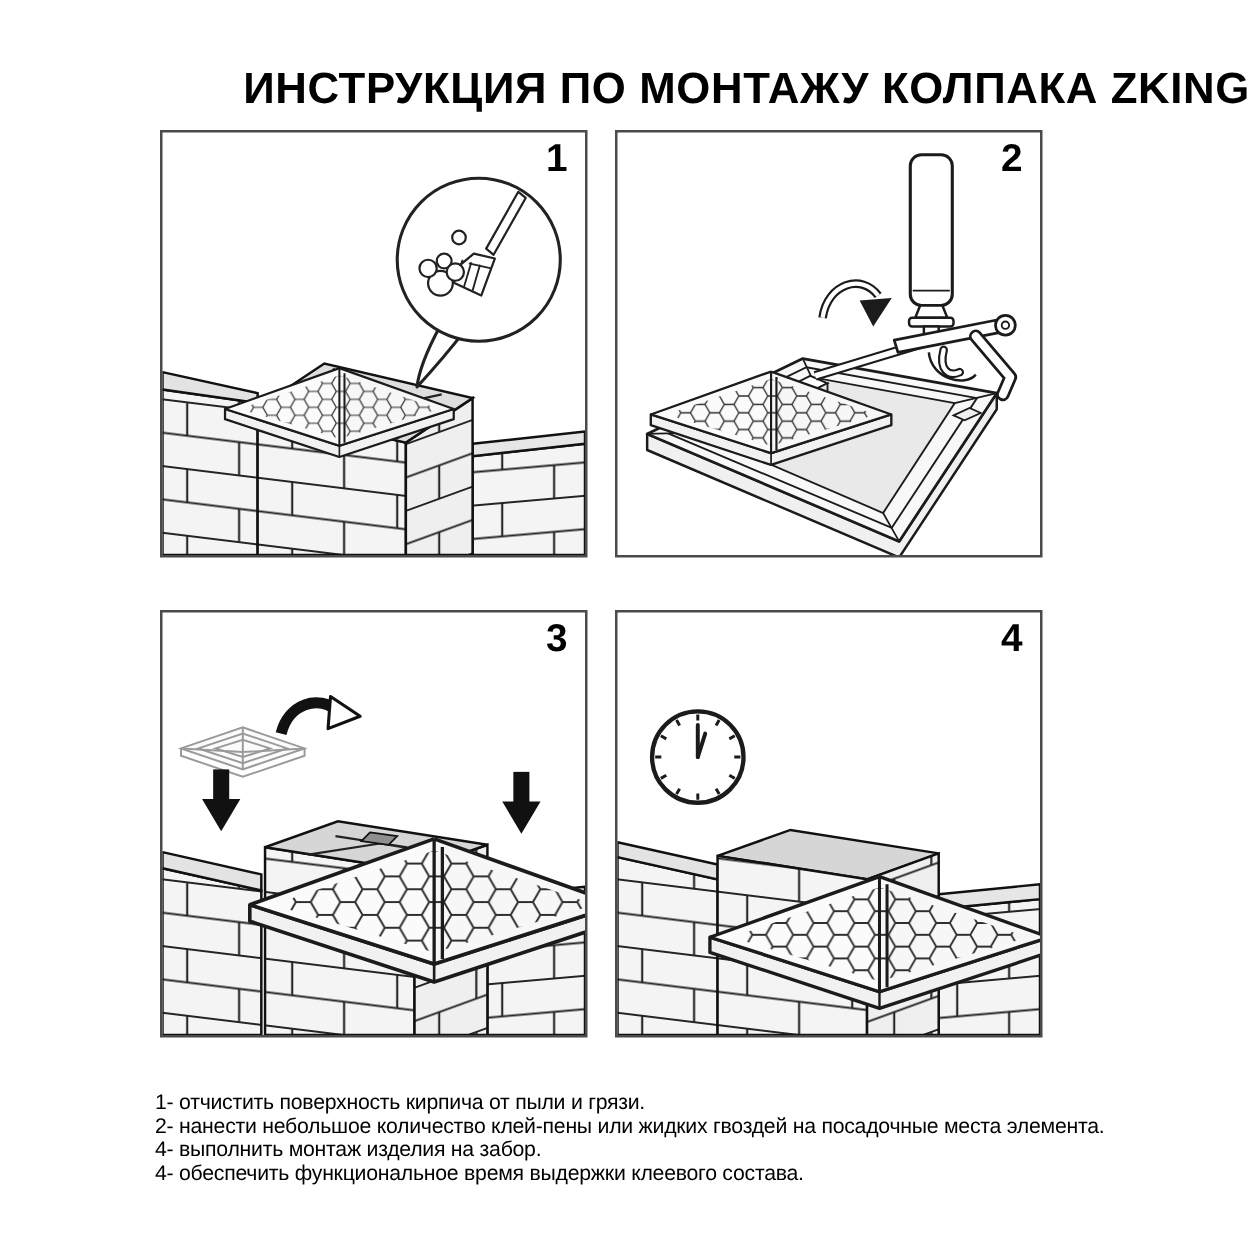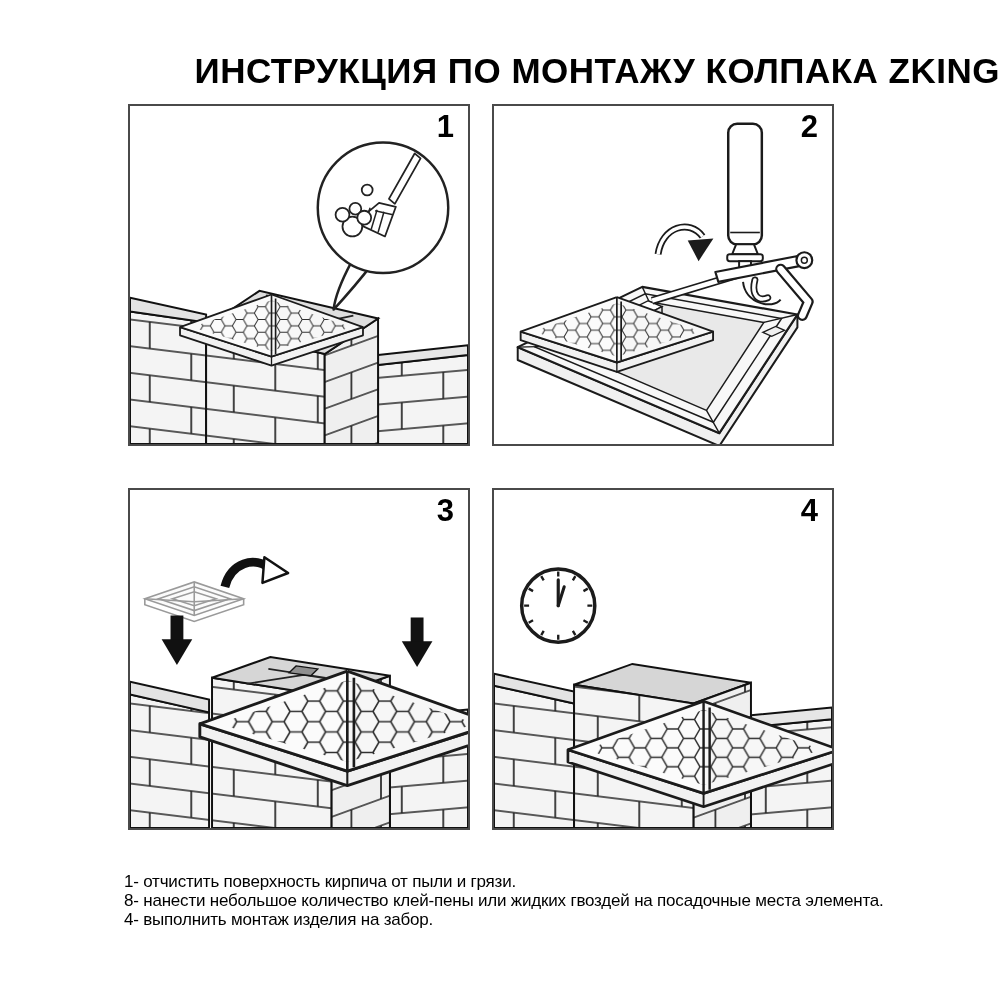--- a/index.html
+++ b/index.html
@@ -235,15 +235,16 @@
         M30.5,117 L35.5,117 M35.1,99.8 L39.5,102.3 M47.8,87.1 L50.3,91.5"></path>
       <path d="M65,117 L65,91" stroke="#1b1b1b" stroke-width="3.2" stroke-linecap="round"></path>
       <path d="M65,117 L71,98" stroke="#1b1b1b" stroke-width="3.2" stroke-linecap="round"></path>
     </g>
   </svg>
   <div class="num">4</div>
 </div>
 
 <div class="steps">
   <div>1- отчистить поверхность кирпича от пыли и грязи.</div>
-  <div>8- нанести небольшое количество клей-пены или жидких гвоздей на посадочные места элемента.</div>
+  <div>2- нанести небольшое количество клей-пены или жидких гвоздей на посадочные места элемента.</div>
   <div>4- выполнить монтаж изделия на забор.</div>
+  <div>4- обеспечить функциональное время выдержки клеевого состава.</div>
 </div>
 
 </body></html>

